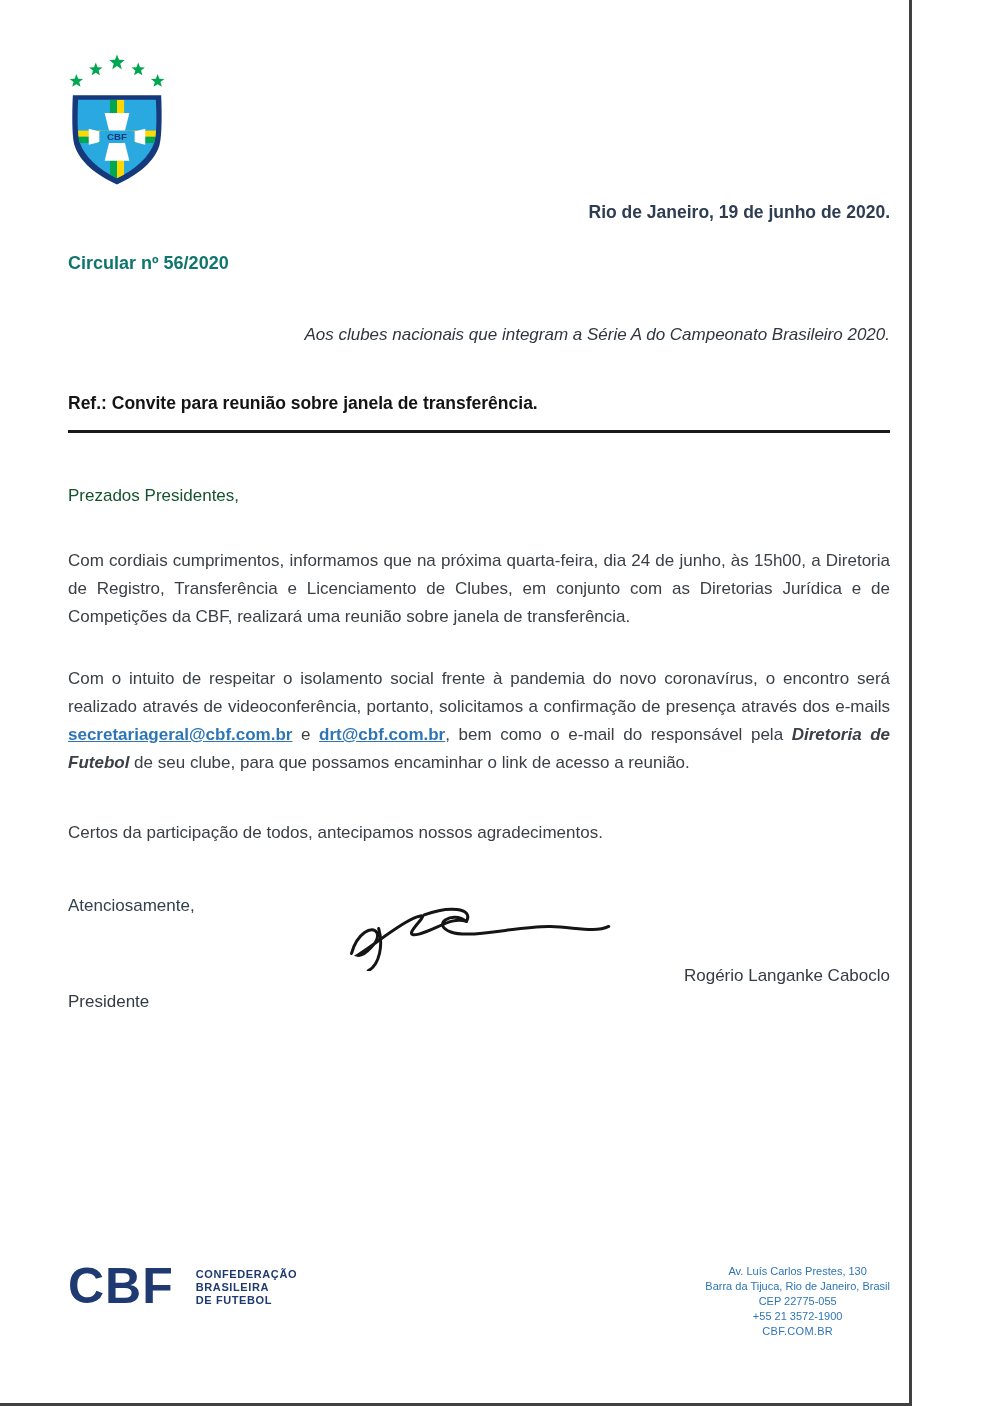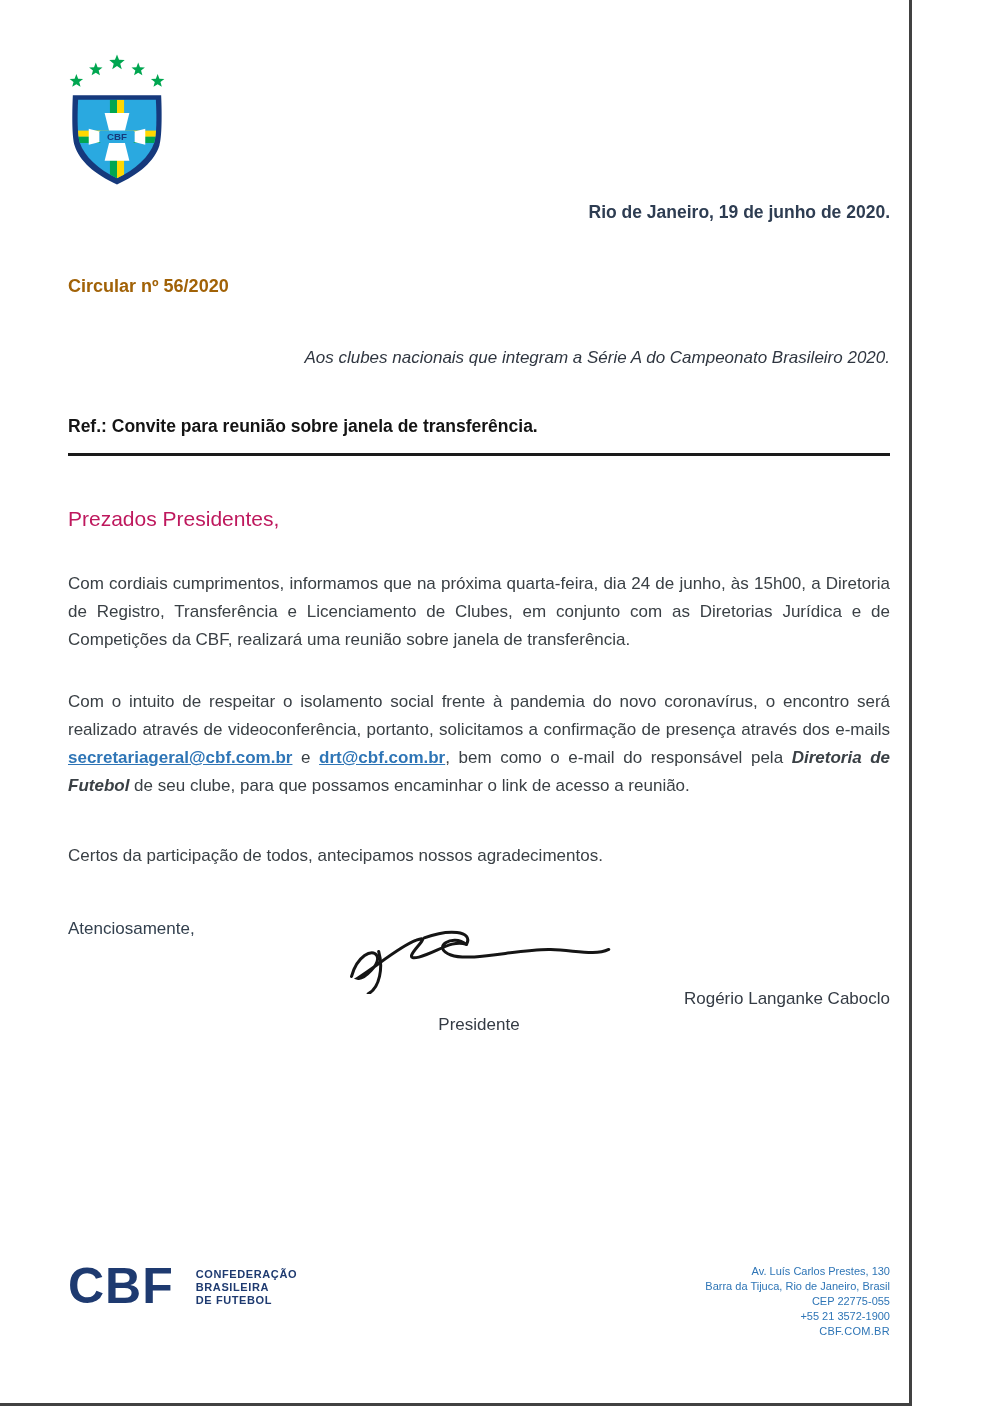--- a/index.html
+++ b/index.html
@@ -24,65 +24,65 @@
   .logo-wrap { margin-top: 45px; margin-left: -4px; width: 106px; height: 150px; }
   .date-line {
     margin-top: 4px;
     text-align: right;
     font-size: 17.5px;
     font-weight: 600;
     color: #2e3d52;
     line-height: 26px;
   }
   .circular-line {
-    margin-top: 48px;
+    margin-top: 25px;
     font-size: 18px;
     font-weight: bold;
-    color: #a16207;
+    color: #0f766e;
     line-height: 26px;
   }
   .addressee-line {
     margin-top: 46px;
     font-size: 17px;
     font-style: italic;
     color: #2f3640;
     line-height: 26px;
     text-align: right;
   }
   .ref-line {
     margin-top: 42px;
     font-size: 17.5px;
     font-weight: bold;
     color: #141414;
     line-height: 26px;
     padding-bottom: 14px;
     border-bottom: 3px solid #1a1a1a;
   }
-  .salutation { margin-top: 50px; font-size: 21px; color: #be185d; line-height: 26px; }
+  .salutation { margin-top: 50px; font-size: 17px; color: #14532d; line-height: 26px; }
   .para {
     font-size: 17px;
     line-height: 28px;
     text-align: justify;
     color: #3a4045;
   }
   .p1 { margin-top: 38px; }
   .p2 { margin-top: 34px; }
   .p3 { margin-top: 42px; text-align: left; }
   .italic { }
   .bold-italic { font-style: italic; font-weight: bold; }
   .email-link {
     color: #2e75b6;
     text-decoration: underline;
     font-weight: 600;
     cursor: pointer;
   }
   .closing { margin-top: 46px; text-align: left; font-size: 17px; color: #33404e; line-height: 26px; }
   .signature-wrap { margin-top: -18px; width: 300px; margin-left: auto; margin-right: auto; height: 70px; }
   .signer-name { margin-top: -8px; text-align: right; font-size: 17px; color: #343b44; line-height: 26px; }
-  .signer-title { text-align: center; font-size: 17px; color: #343b44; line-height: 26px; }
+  .signer-title { font-size: 17px; color: #343b44; line-height: 26px; }
   .footer {
     position: absolute;
     left: 68px;
     top: 1262px;
     width: 822px;
     display: flex;
     justify-content: space-between;
     align-items: flex-start;
   }
   .footer-brand { display: flex; align-items: flex-start; gap: 22px; }
@@ -94,21 +94,21 @@
     color: #1e3a70;
   }
   .footer-org { margin-top: 6px; }
   .footer-org div {
     font-size: 11px;
     font-weight: bold;
     letter-spacing: 0.6px;
     color: #1e3a70;
     line-height: 13px;
   }
-  .footer-address { text-align: right; margin-top: 2px; }
+  .footer-address { text-align: center; margin-top: 2px; }
   .footer-address div {
     font-size: 11px;
     color: #2e75b6;
     line-height: 15px;
   }
   .footer-address .site { font-weight: normal; letter-spacing: 0.3px; }
 </style>
 </head>
 <body>
 

